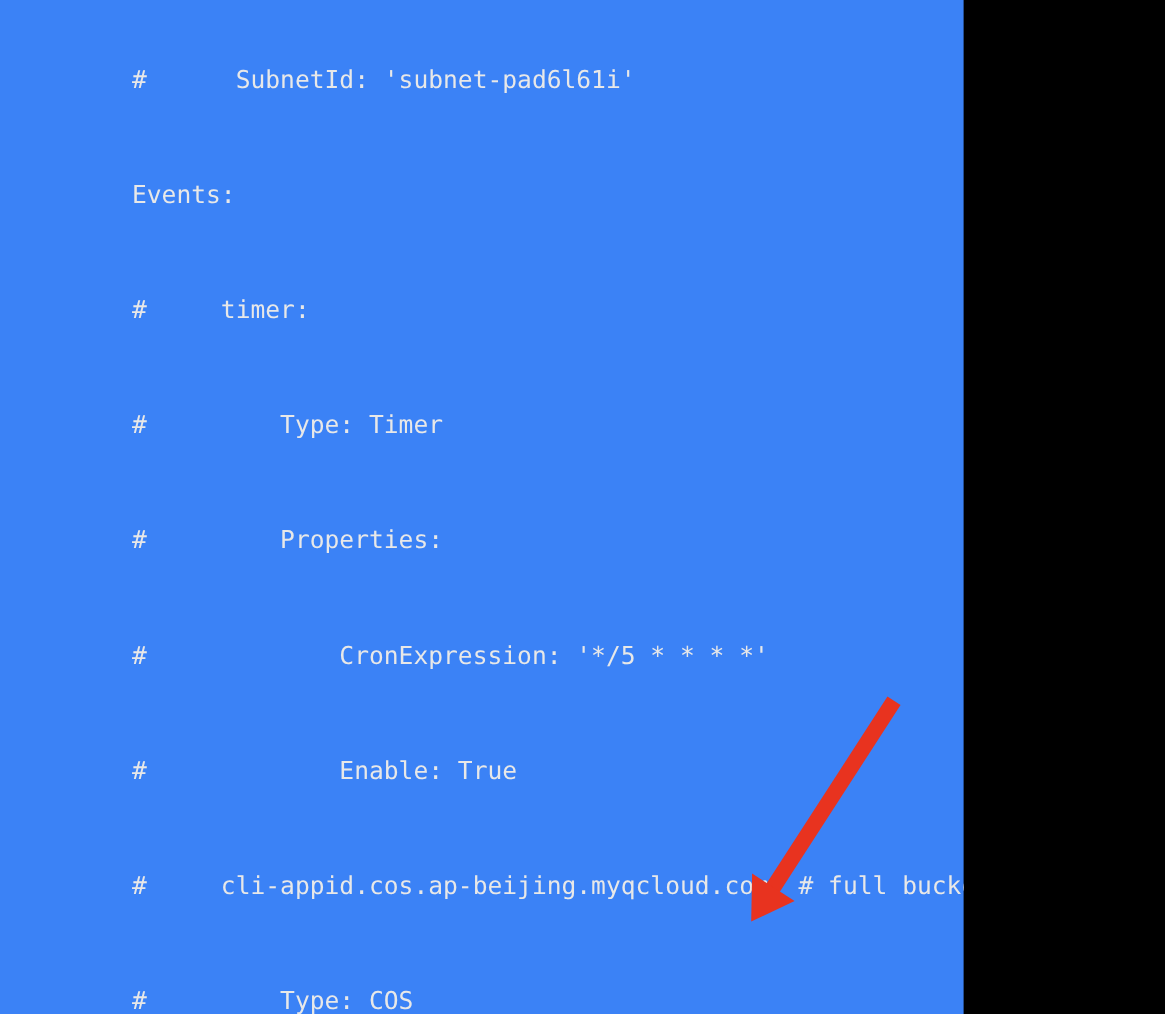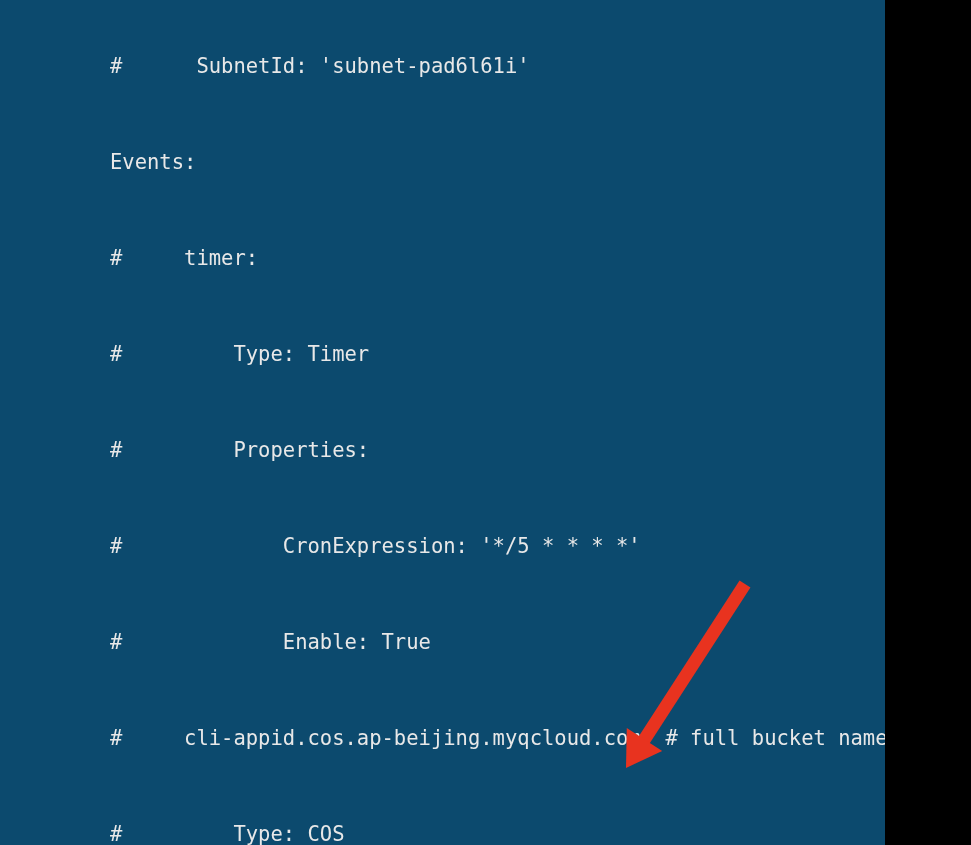--- a/index.html
+++ b/index.html
@@ -12,23 +12,23 @@
     height: 845px;
     overflow: hidden;
     position: relative;
     font-family: "DejaVu Sans Mono", "Liberation Mono", monospace;
   }
 
   #terminal {
     position: absolute;
     left: 0;
     top: 0;
-    width: 885px;
+    width: 803px;
     height: 845px;
-    background: #0c4a6e;
+    background: #3b82f6;
     overflow: hidden;
   }
 
   #code-block {
     position: absolute;
     left: 110px;
     top: -14px;
     width: 1400px;
     font-family: "DejaVu Sans Mono", "Liberation Mono", monospace;
     font-size: 20.5px;

